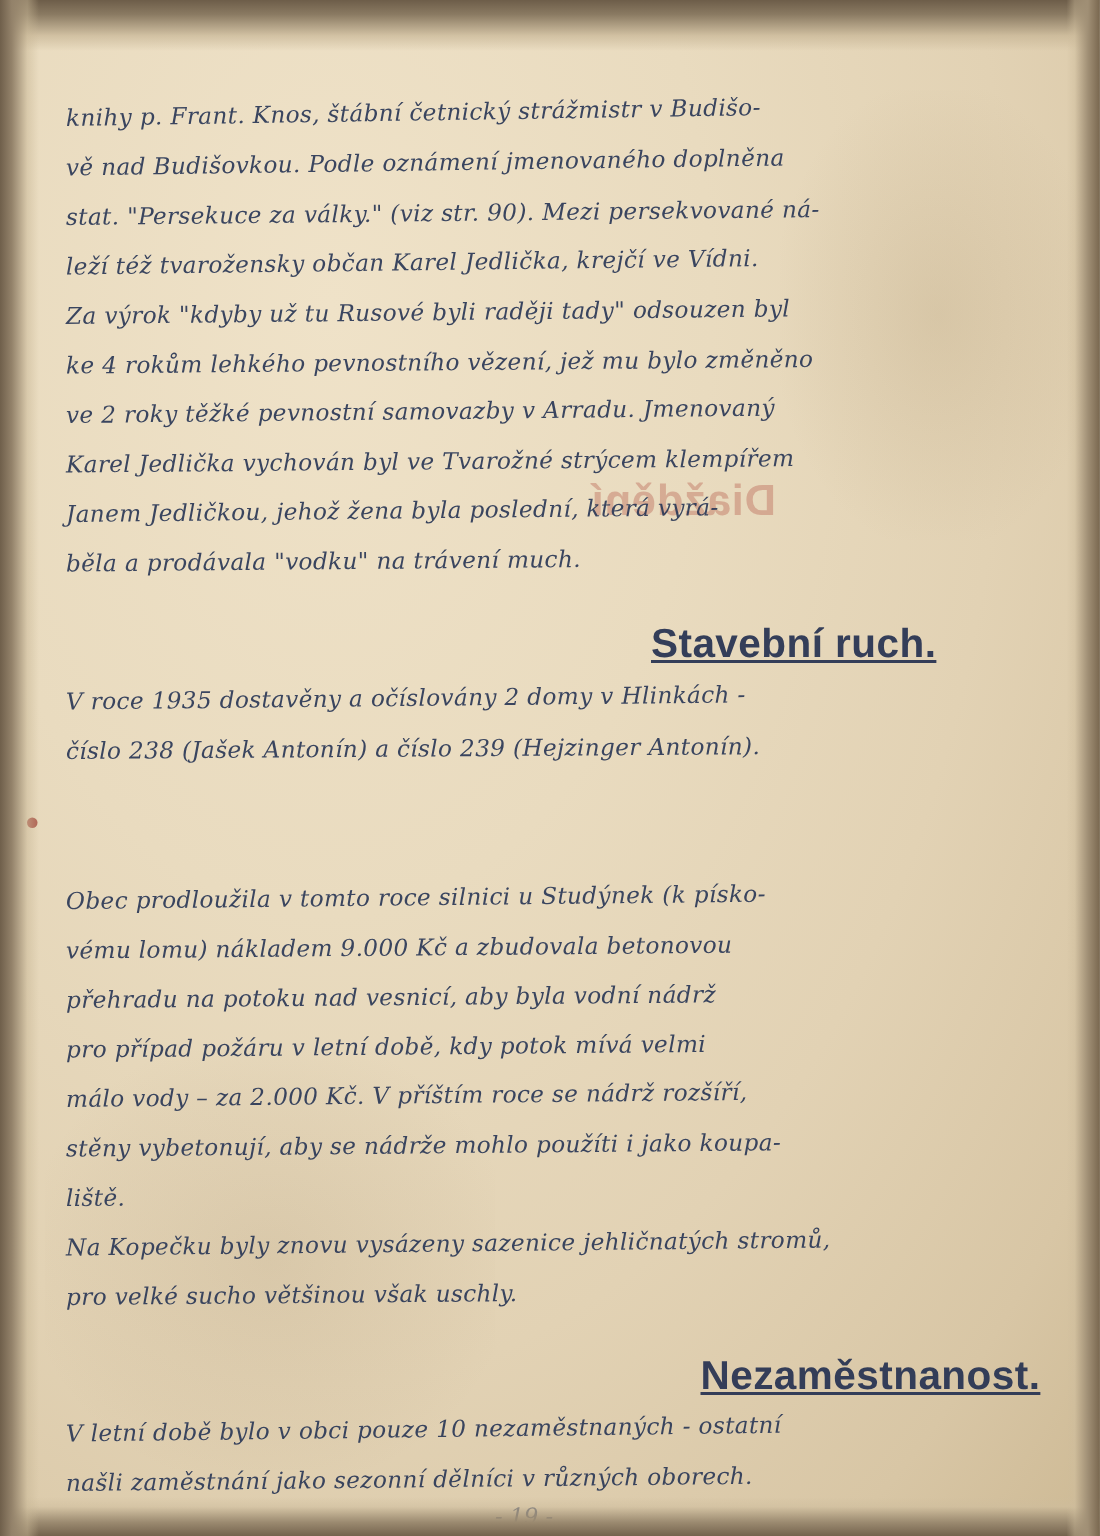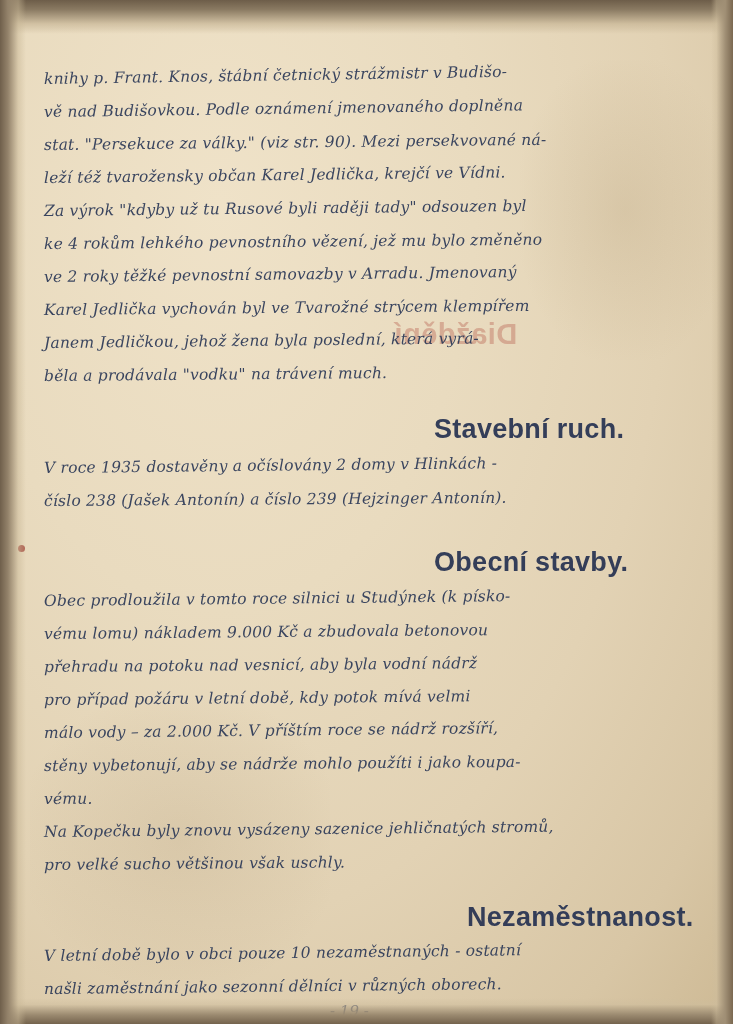--- a/index.html
+++ b/index.html
@@ -92,20 +92,21 @@
 
   .head {
     position: absolute;
     color: #2b3654;
     font-family: "Liberation Sans", sans-serif;
     font-size: 27px;
     font-weight: 600;
     white-space: nowrap;
     letter-spacing: .3px;
     opacity: .95;
+    text-decoration: underline;
   }
 
   .folio {
     position: absolute;
     left: 330px;
     top: 990px;
     color: #33405e;
     font-family: "DejaVu Serif", serif;
     font-style: italic;
     font-size: 15px;
@@ -135,29 +136,28 @@
     <div class="ln" style="left:44px; top:256px; transform: rotate(-0.6deg);">ve 2 roky těžké pevnostní samovazby v Arradu. Jmenovaný</div>
     <div class="ln" style="left:44px; top:289px; transform: rotate(-0.5deg);">Karel Jedlička vychován byl ve Tvarožné strýcem klempířem</div>
     <div class="ln" style="left:44px; top:322px; transform: rotate(-0.6deg);">Janem Jedličkou, jehož žena byla poslední, která vyrá-</div>
     <div class="ln" style="left:44px; top:355px; transform: rotate(-0.5deg);">běla a prodávala "vodku" na trávení much.</div>
 
     <div class="head" style="left:434px; top:402px;">Stavební ruch.</div>
 
     <div class="ln" style="left:44px; top:447px; transform: rotate(-0.6deg);">V roce 1935 dostavěny a očíslovány 2 domy v Hlinkách -</div>
     <div class="ln" style="left:44px; top:480px; transform: rotate(-0.4deg);">číslo 238 (Jašek Antonín) a číslo 239 (Hejzinger Antonín).</div>
 
-    <div class="head" style="left:434px; top:535px;">Obecní stavby.</div>
 
     <div class="ln" style="left:44px; top:580px; transform: rotate(-0.6deg);">Obec prodloužila v tomto roce silnici u Studýnek (k písko-</div>
     <div class="ln" style="left:44px; top:613px; transform: rotate(-0.5deg);">vému lomu) nákladem 9.000 Kč a zbudovala betonovou</div>
     <div class="ln" style="left:44px; top:646px; transform: rotate(-0.5deg);">přehradu na potoku nad vesnicí, aby byla vodní nádrž</div>
     <div class="ln" style="left:44px; top:679px; transform: rotate(-0.5deg);">pro případ požáru v letní době, kdy potok mívá velmi</div>
     <div class="ln" style="left:44px; top:712px; transform: rotate(-0.6deg);">málo vody – za 2.000 Kč. V příštím roce se nádrž rozšíří,</div>
     <div class="ln" style="left:44px; top:745px; transform: rotate(-0.5deg);">stěny vybetonují, aby se nádrže mohlo použíti i jako koupa-</div>
-    <div class="ln" style="left:44px; top:778px; transform: rotate(-0.4deg);">vému.</div>
+    <div class="ln" style="left:44px; top:778px; transform: rotate(-0.4deg);">liště.</div>
     <div class="ln" style="left:44px; top:811px; transform: rotate(-0.6deg);">Na Kopečku byly znovu vysázeny sazenice jehličnatých stromů,</div>
     <div class="ln" style="left:44px; top:844px; transform: rotate(-0.5deg);">pro velké sucho většinou však uschly.</div>
 
     <div class="head" style="left:434px; top:890px;margin-left:33px;">Nezaměstnanost.</div>
 
     <div class="ln" style="left:44px; top:935px; transform: rotate(-0.7deg);">V letní době bylo v obci pouze 10 nezaměstnaných - ostatní</div>
     <div class="ln" style="left:44px; top:968px; transform: rotate(-0.6deg);">našli zaměstnání jako sezonní dělníci v různých oborech.</div>
 
     <div class="folio">- 19 -</div>
   </div>

